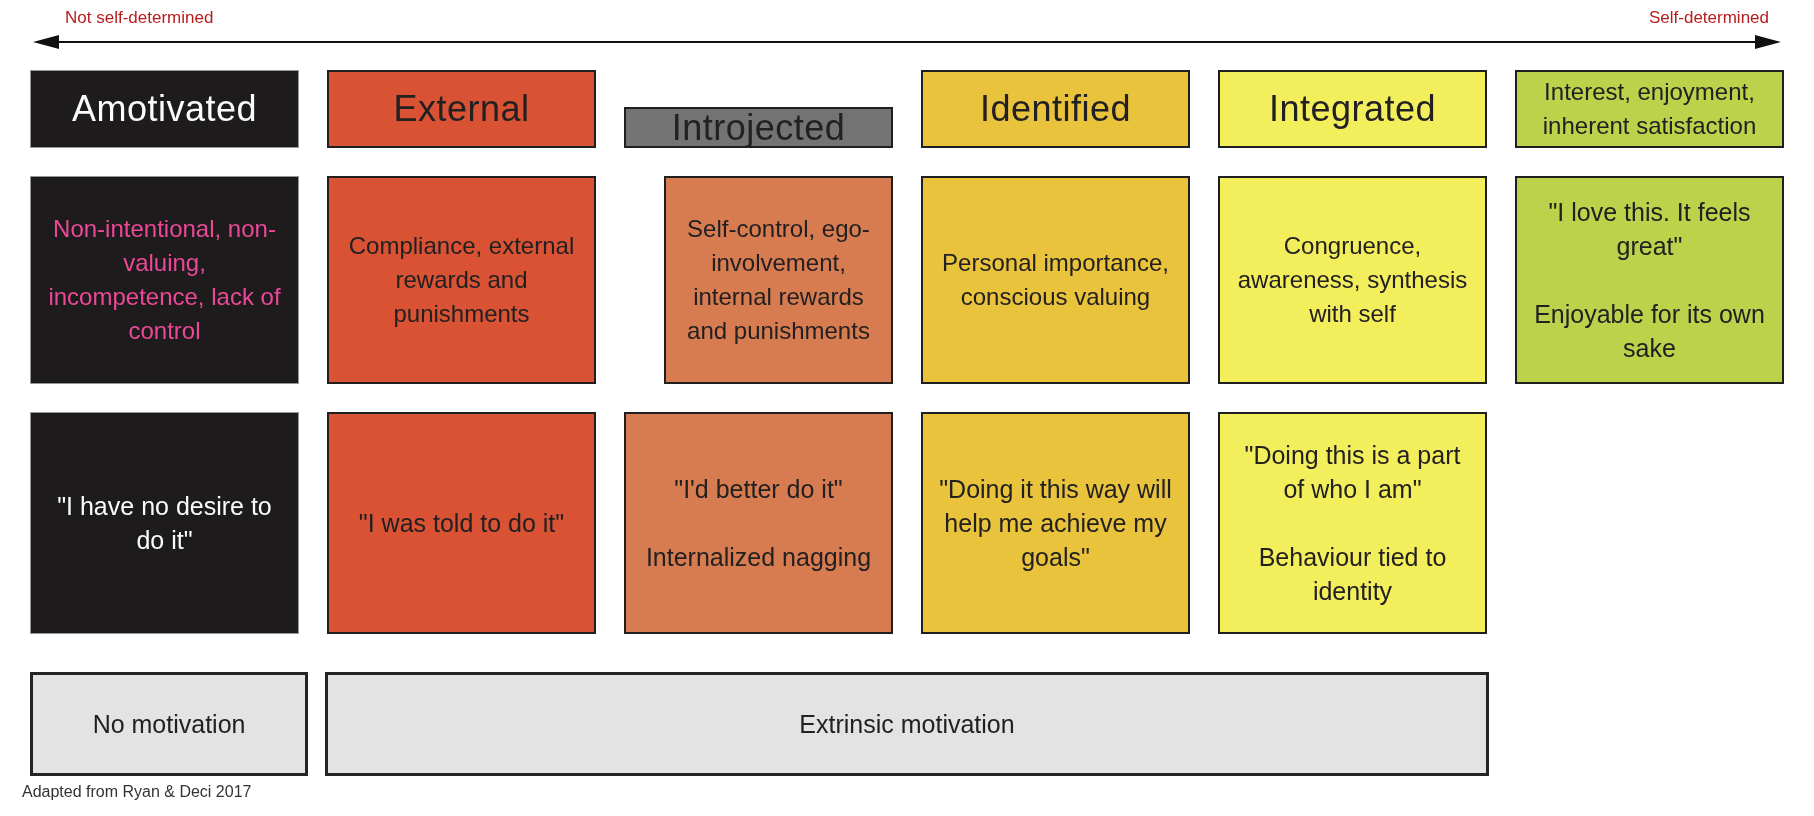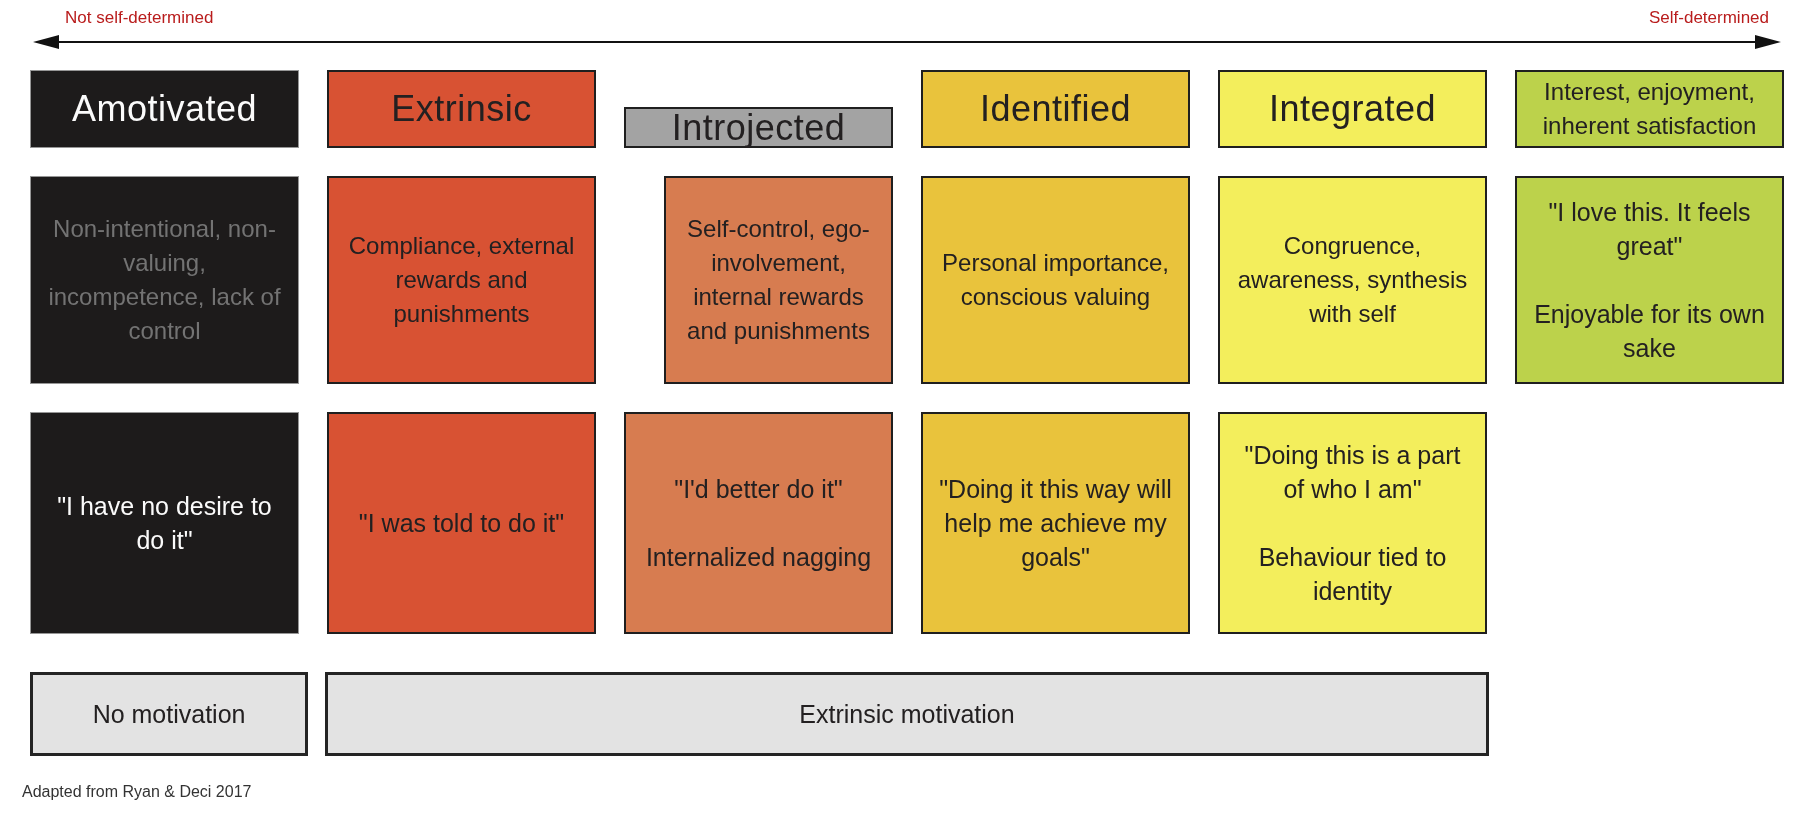--- a/index.html
+++ b/index.html
@@ -65,21 +65,21 @@
     position: absolute;
     top: 672px;
     left: 30px;
     width: 1754px;
     display: grid;
     grid-template-columns: repeat(6, 1fr);
     column-gap: 17px;
   }
   .bottom-cell {
     box-sizing: border-box;
-    height: 84px;
+    height: 104px;
     background: #e3e3e3;
     border: 3px solid #242424;
     display: flex;
     align-items: center;
     justify-content: center;
     font-size: 25px;
     color: #232021;
     text-align: center;
   }
   .span1 { grid-column: span 1; }
@@ -102,30 +102,30 @@
   <span class="axis-label right">Self-determined</span>
 
   <svg class="axis-arrow" viewBox="0 0 1814 18" xmlns="http://www.w3.org/2000/svg">
     <line x1="48" y1="9" x2="1766" y2="9" stroke="#111111" stroke-width="2"></line>
     <path d="M33 9 L59 2 L59 16 Z" fill="#111111"></path>
     <path d="M1781 9 L1755 2 L1755 16 Z" fill="#111111"></path>
   </svg>
 
   <div class="grid">
       <div class="cell header-cell" style="background: rgb(29, 27, 27); color: rgb(251, 251, 251); border-color: rgb(150, 150, 150); border-width: 1px;">Amotivated</div>
-      <div class="cell desc-cell" style="background: rgb(29, 27, 27); color: #737373; border-color: rgb(150, 150, 150); border-width: 1px;">Non-intentional, non-valuing, incompetence, lack of control</div>
+      <div class="cell desc-cell" style="background: rgb(29, 27, 27); color: #ec4899; border-color: rgb(150, 150, 150); border-width: 1px;">Non-intentional, non-valuing, incompetence, lack of control</div>
       <div class="cell quote-cell" style="background: rgb(29, 27, 27); color: rgb(251, 251, 251); border-color: rgb(150, 150, 150); border-width: 1px;">
         <div>"I have no desire to do it"</div>
       </div>
-      <div class="cell header-cell" style="background: rgb(216, 82, 51); color: rgb(35, 32, 33); border-color: rgb(31, 31, 31);">Extrinsic</div>
+      <div class="cell header-cell" style="background: rgb(216, 82, 51); color: rgb(35, 32, 33); border-color: rgb(31, 31, 31);">External</div>
       <div class="cell desc-cell" style="background: rgb(216, 82, 51); color: rgb(35, 32, 33); border-color: rgb(31, 31, 31);">Compliance, external rewards and punishments</div>
       <div class="cell quote-cell" style="background: rgb(216, 82, 51); color: rgb(35, 32, 33); border-color: rgb(31, 31, 31);">
         <div>"I was told to do it"</div>
       </div>
-      <div class="cell header-cell" style="background: #a3a3a3; color: rgb(35, 32, 33); border-color: rgb(31, 31, 31); margin-top: 37px;">Introjected</div>
+      <div class="cell header-cell" style="background: #737373; color: rgb(35, 32, 33); border-color: rgb(31, 31, 31); margin-top: 37px;">Introjected</div>
       <div class="cell desc-cell" style="background: rgb(215, 124, 80); color: rgb(35, 32, 33); border-color: rgb(31, 31, 31); margin-left: 40px;">Self-control, ego-involvement, internal rewards and punishments</div>
       <div class="cell quote-cell" style="background: rgb(215, 124, 80); color: rgb(35, 32, 33); border-color: rgb(31, 31, 31);">
         <div>"I'd better do it"</div>
         <div class="quote-secondary">Internalized nagging</div>
       </div>
       <div class="cell header-cell" style="background: rgb(233, 195, 60); color: rgb(35, 32, 33); border-color: rgb(31, 31, 31);">Identified</div>
       <div class="cell desc-cell" style="background: rgb(233, 195, 60); color: rgb(35, 32, 33); border-color: rgb(31, 31, 31);">Personal importance, conscious valuing</div>
       <div class="cell quote-cell" style="background: rgb(233, 195, 60); color: rgb(35, 32, 33); border-color: rgb(31, 31, 31);">
         <div>"Doing it this way will help me achieve my goals"</div>
       </div>

